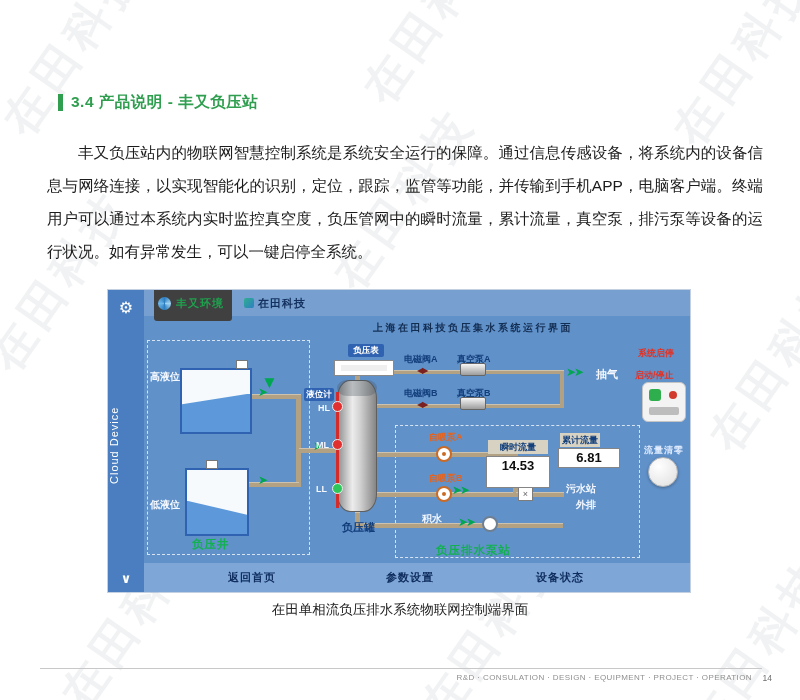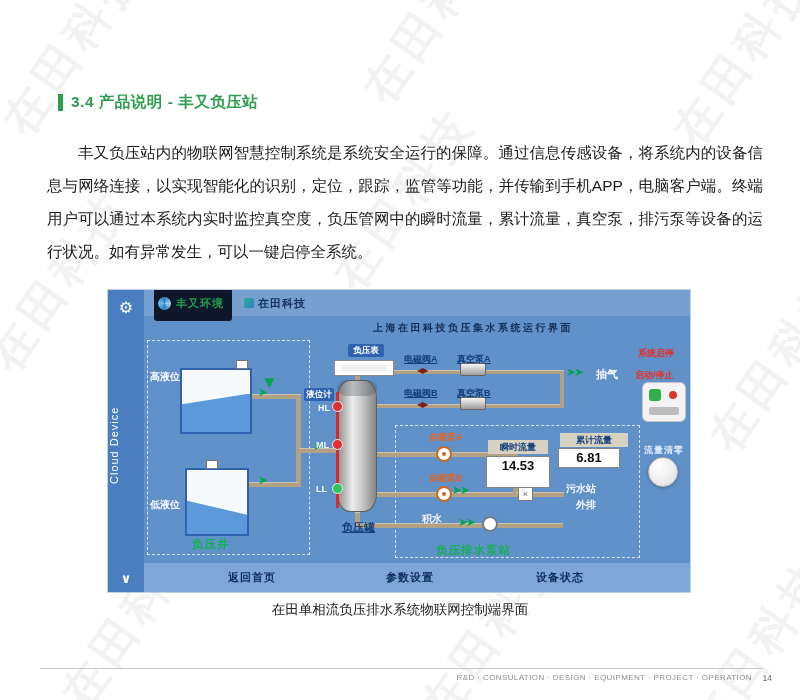--- a/index.html
+++ b/index.html
@@ -24,35 +24,35 @@
   .hmi{position:absolute;left:108px;top:290px;width:582px;height:302px;background:#6191c9;
        overflow:hidden;box-shadow:0 0 0 1px rgba(120,150,190,0.45);}
   .hmi-side{position:absolute;left:0;top:0;width:36px;height:302px;background:#4a7ec0;}
   .gear{position:absolute;left:0;top:8px;width:36px;text-align:center;color:#fff;font-size:16px;cursor:pointer;}
   .side-label{position:absolute;left:0;top:70px;width:36px;height:170px;color:#fff;font-size:11px;
         writing-mode:vertical-rl;transform:rotate(180deg);text-align:center;letter-spacing:1px;}
   .side-chev{position:absolute;left:0;bottom:6px;width:36px;text-align:center;color:#fff;
         font-size:13px;font-weight:bold;}
   .hmi-top{position:absolute;left:36px;top:0;width:546px;height:26px;background:rgba(255,255,255,0.14);
         display:flex;align-items:center;gap:12px;padding-left:10px;box-sizing:border-box;}
-  .brand-pill{display:flex;align-items:center;gap:5px;background:#0f172a;border-radius:3px;
+  .brand-pill{display:flex;align-items:center;gap:5px;background:#404040;border-radius:3px;
         padding:2px 8px 2px 4px;height:36px;box-sizing:border-box;}
   .logo{width:13px;height:13px;border-radius:50%;
         background:conic-gradient(#2e7fc2,#9fd2f0,#2e7fc2,#6db7e8,#2e7fc2);display:inline-block;}
   .brand-txt{color:#1fa04d;font-size:11px;font-weight:bold;letter-spacing:1px;}
   .company{display:flex;align-items:center;gap:4px;}
   .company-ico{width:10px;height:10px;border-radius:2px;
         background:linear-gradient(135deg,#2fae8f,#2e7fc2);display:inline-block;}
   .company-txt{color:#13305e;font-size:11px;font-weight:bold;letter-spacing:1px;}
   .hmi-title{position:absolute;left:36px;top:31px;width:658px;text-align:center;color:#122d52;
         font-size:10px;font-weight:bold;letter-spacing:2.5px;}
   .dash{position:absolute;border:1.5px dashed rgba(236,242,250,0.85);box-sizing:border-box;}
   .pipe{position:absolute;background:#b3a183;box-shadow:inset 0 1px 0 rgba(255,255,255,0.35);}
   .wlabel{position:absolute;color:#f4f8ff;font-size:10px;font-weight:bold;white-space:nowrap;}
-  .blabel{position:absolute;color:#123e7c;font-size:9px;font-weight:bold;white-space:nowrap;text-decoration:underline;}
+  .blabel{position:absolute;color:#123e7c;font-size:9px;font-weight:bold;white-space:nowrap;}
   .glabel{position:absolute;color:#12b150;font-size:11.5px;font-weight:bold;white-space:nowrap;letter-spacing:1px;}
   .olabel{position:absolute;color:#e4641f;font-size:9px;font-weight:bold;white-space:nowrap;}
   .rlabel{position:absolute;color:#e63022;font-size:9px;font-weight:bold;white-space:nowrap;}
   .garr{position:absolute;color:#00a651;font-size:12px;font-weight:bold;line-height:1;letter-spacing:-2px;}
   .tankbox{position:absolute;background:#f7fafd;border:2px solid #2f62b0;box-sizing:border-box;overflow:hidden;}
   .water{position:absolute;left:0;right:0;bottom:0;background:#5d99da;}
   .float-sw{position:absolute;width:12px;height:9px;background:#fff;border:1px solid #777;box-sizing:border-box;}
   .cyl{position:absolute;left:229px;top:90px;width:40px;height:132px;border:1px solid #5f5f5f;border-radius:13px/18px;
         background:linear-gradient(90deg,#8f8f8f,#ececec 38%,#d2d2d2 58%,#858585);box-sizing:border-box;}
   .cylcap{position:absolute;left:229px;top:90px;width:40px;height:16px;border-radius:13px/10px;
@@ -205,21 +205,21 @@
     <div class="wlabel" style="left:488px;top:77px;font-size:11px;">抽气</div>
 
     <div class="olabel" style="left:321px;top:141px;">自吸泵A</div>
     <div class="pumpc" style="left:328px;top:156px;"></div>
     <div class="olabel" style="left:321px;top:182px;">自吸泵B</div>
     <div class="pumpc" style="left:328px;top:196px;"></div>
     <div class="fan" style="left:410px;top:196px;">×</div>
 
     <div class="fhdr" style="left:380px;top:150px;width:60px;height:14px;">瞬时流量</div>
     <div class="fval" style="left:378px;top:166px;width:64px;height:32px;line-height:18px;">14.53</div>
-    <div class="fhdr" style="left:452px;top:143px;width:68px;height:14px;">累计流量</div>
+    <div class="fhdr" style="left:452px;top:143px;width:40px;height:14px;">累计流量</div>
     <div class="fval" style="left:450px;top:158px;width:62px;height:20px;line-height:18px;">6.81</div>
 
     <div class="wlabel" style="left:458px;top:192px;">污水站</div>
     <div class="wlabel" style="left:468px;top:208px;">外排</div>
 
     <div class="wlabel" style="left:314px;top:222px;">积水</div>
     <div class="pumpg" style="left:374px;top:226px;"></div>
     <div class="glabel" style="left:328px;top:253px;">负压排水泵站</div>
 
     <div class="rlabel" style="left:530px;top:57px;">系统启停</div>

